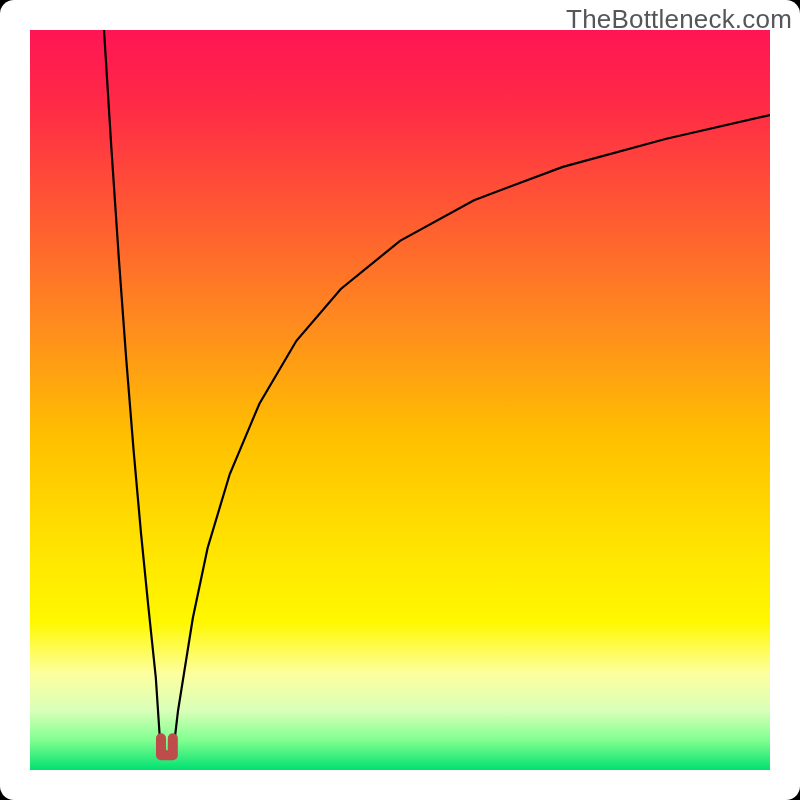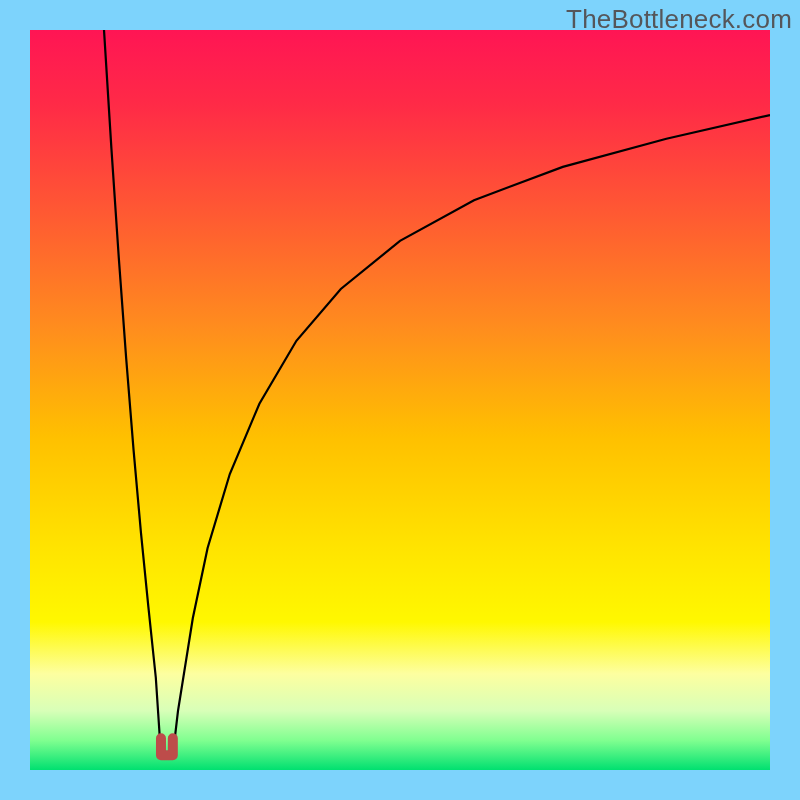--- a/index.html
+++ b/index.html
@@ -8,21 +8,22 @@
     width: 800px;
     height: 800px;
     overflow: hidden;
     background: #000;
     font-family: Arial, Helvetica, sans-serif;
   }
   .frame {
     position: absolute;
     top: 0; left: 0;
     width: 800px; height: 800px;
-    background: #7dd3fc;
+    background: #ffffff;
+    border-radius: 14px;
   }
   .plot-area {
     position: absolute;
     top: 30px;
     left: 30px;
     width: 740px;
     height: 740px;
     overflow: hidden;
   }
   .watermark {

